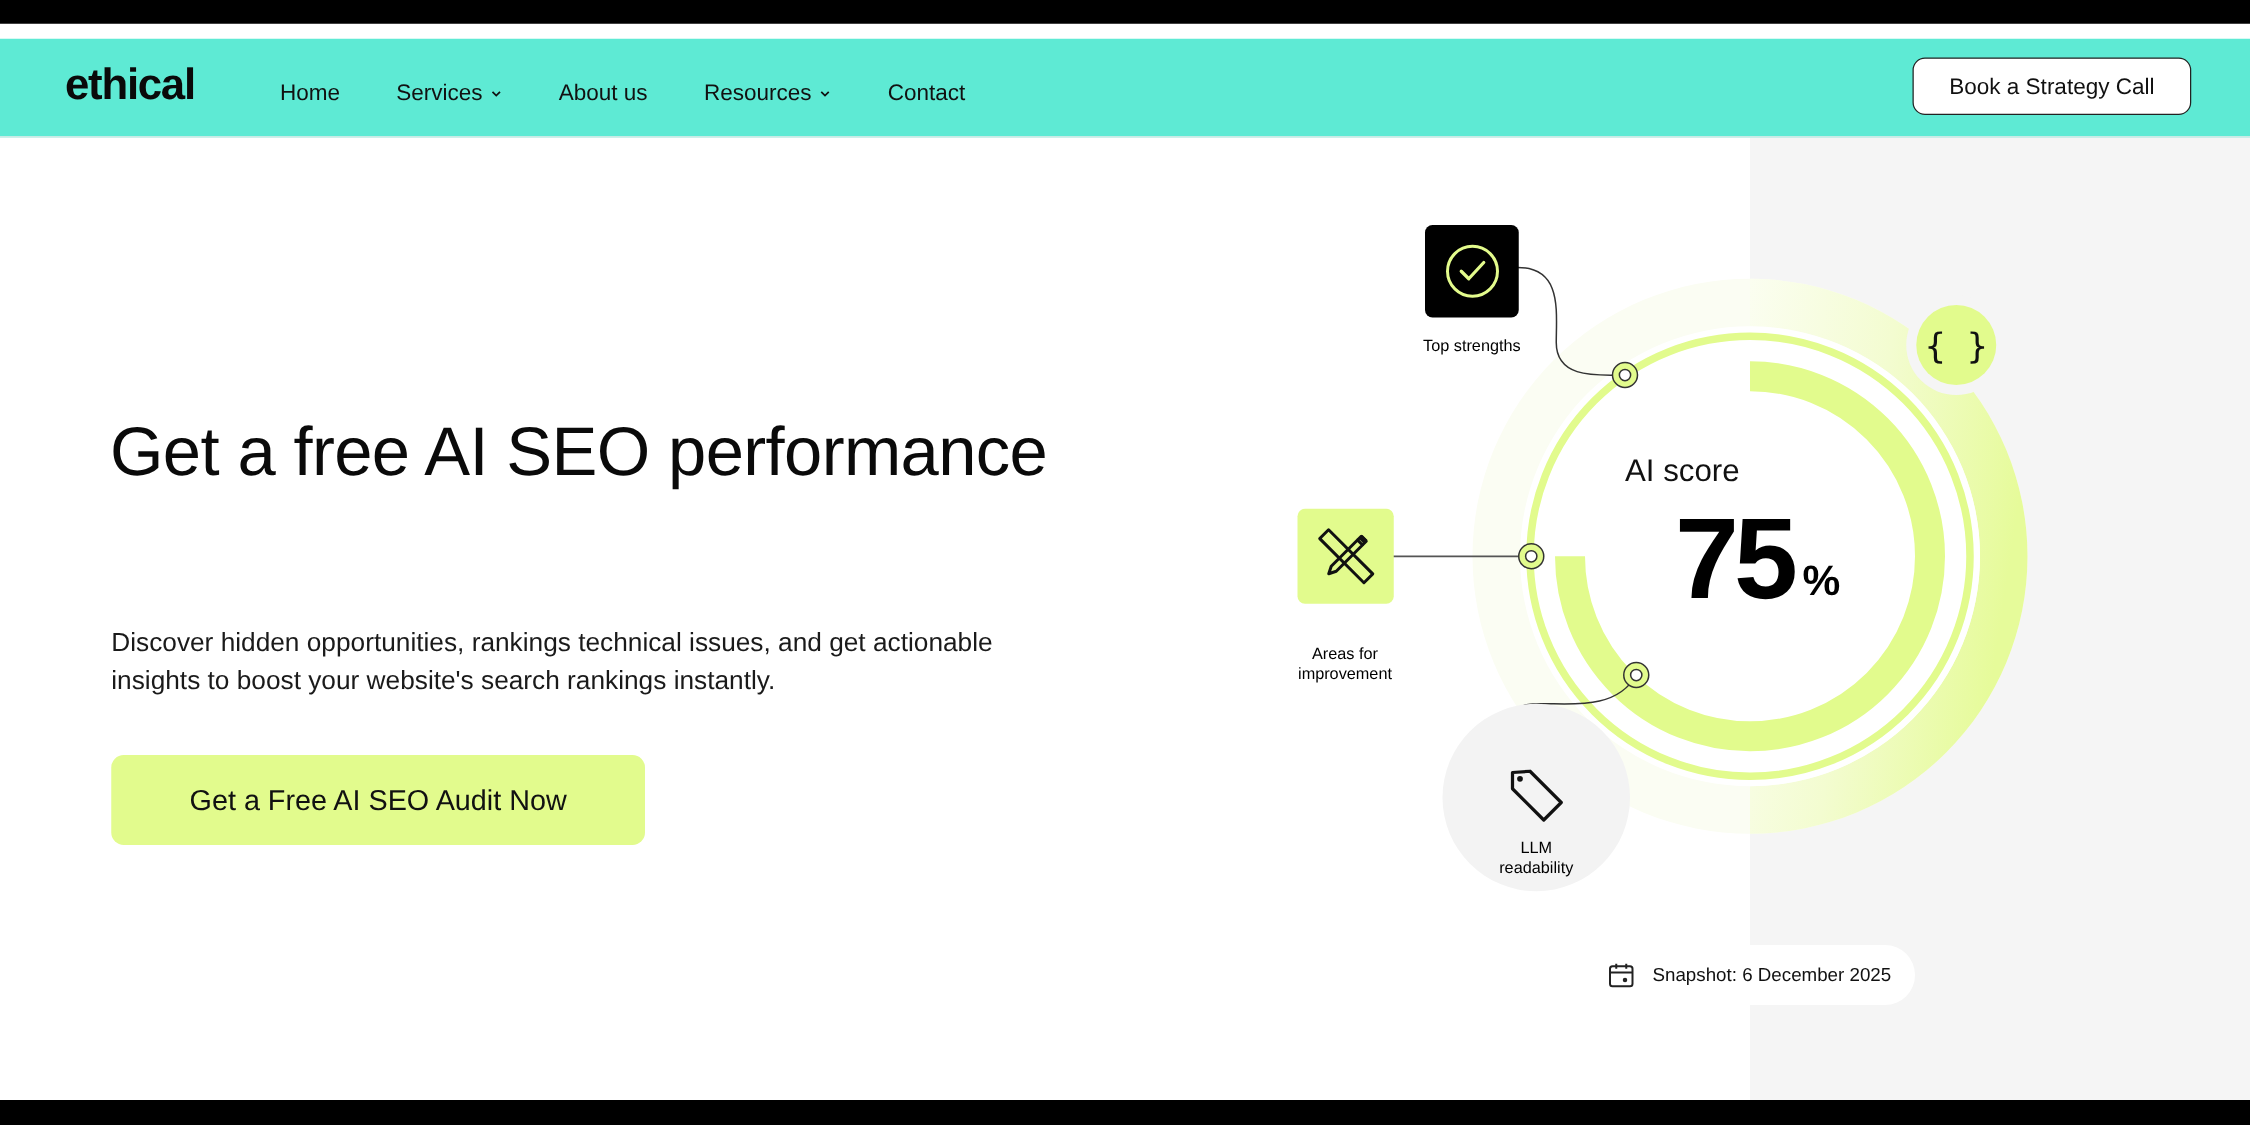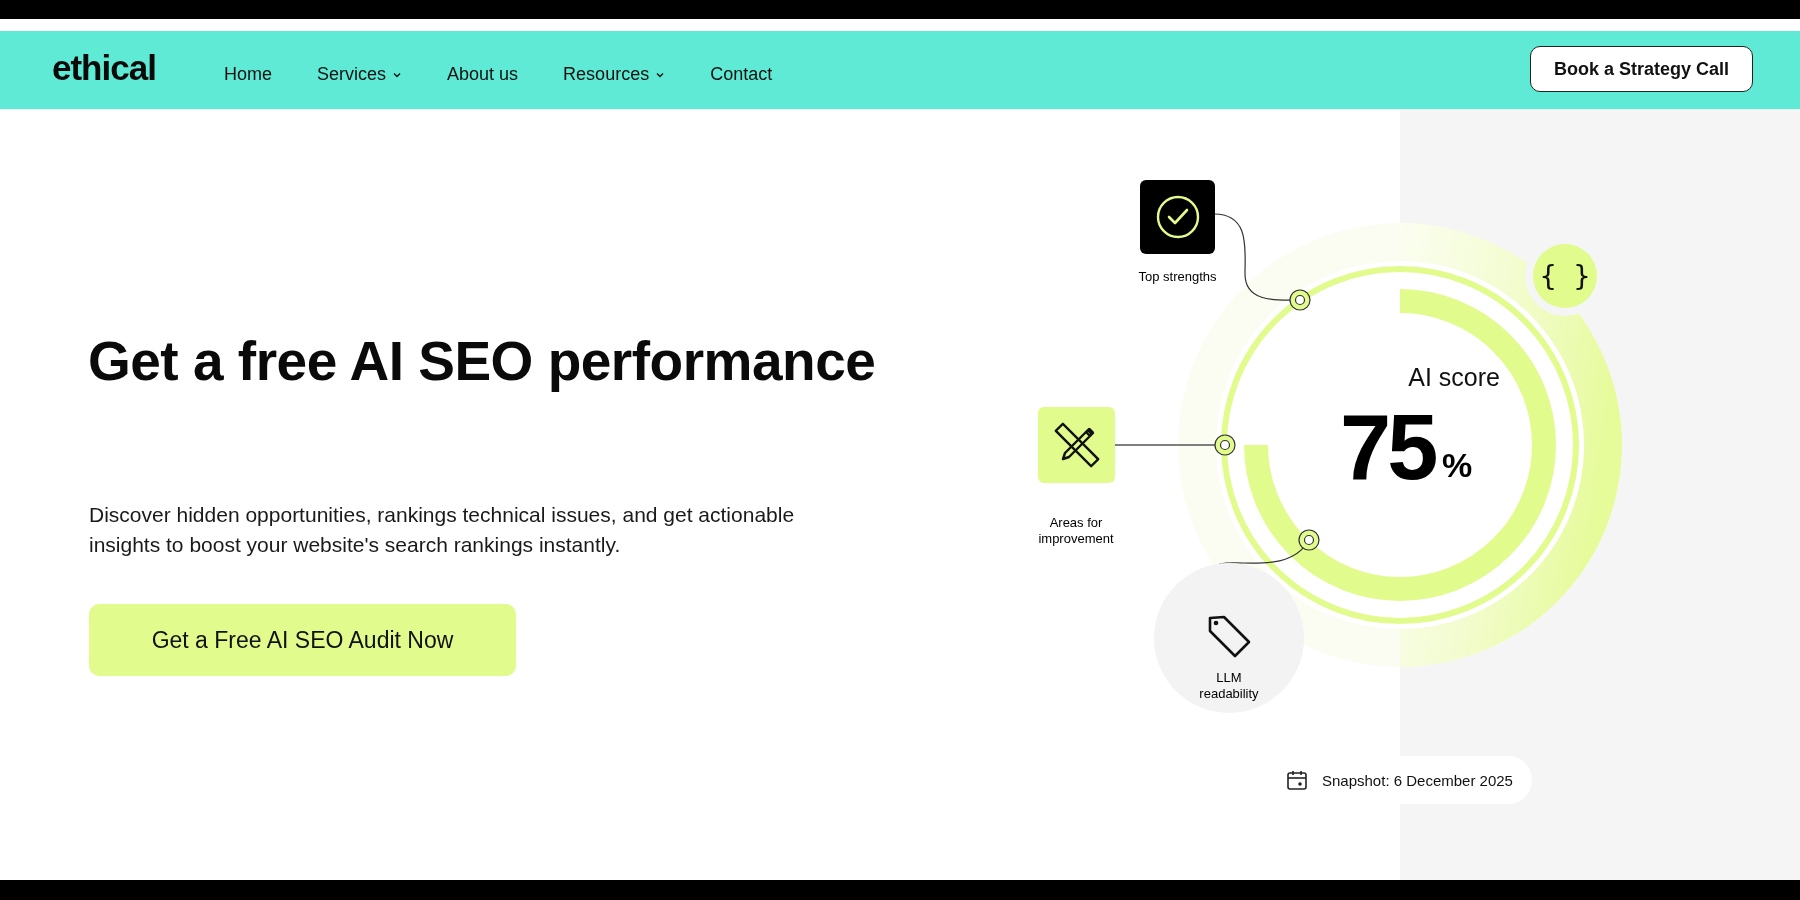--- a/index.html
+++ b/index.html
@@ -6,28 +6,28 @@
   html, body { width: 1800px; height: 900px; overflow: hidden; background: #000; }
   body { font-family: "Liberation Sans", "DejaVu Sans", sans-serif; color: #0d0d0d; position: relative; }
   .topbar { position: absolute; left: 0; top: 0; width: 1800px; height: 19px; background: #000; }
   .bottombar { position: absolute; left: 0; top: 880px; width: 1800px; height: 20px; background: #000; }
   .page { position: absolute; left: 0; top: 19px; width: 1800px; height: 861px; background: #fff; overflow: hidden; }
   .header { position: absolute; left: 0; top: 0; width: 1800px; height: 79px; border-bottom: 1px solid #ececec; background: #5eead4; z-index: 5; margin-top: 12px; }
   .logo { position: absolute; left: 52px; top: 17px; font-size: 35px; font-weight: 700; letter-spacing: -1px; color: #0a0a0a; }
   .nav { position: absolute; left: 224px; top: 33px; display: flex; gap: 5px; }
   .nav-item { display: flex; align-items: center; font-size: 18px; color: #111; cursor: pointer; margin-right: 40px; }
   .nav-item .chev { display: inline-block; margin-left: 6px; width: 10px; height: 10px; }
-  .cta-top { position: absolute; left: 1530px; top: 15px; width: 223px; height: 46px; border: 1.5px solid #222; border-radius: 10px; background: #fff; display: flex; align-items: center; justify-content: center; font-size: 18px; color: #111; cursor: pointer; font-weight: bold; }
+  .cta-top { position: absolute; left: 1530px; top: 15px; width: 223px; height: 46px; border: 1.5px solid #222; border-radius: 10px; background: #fff; display: flex; align-items: center; justify-content: center; font-size: 18px; color: #111; cursor: pointer; }
   .right-panel { position: absolute; left: 1400px; top: 80px; width: 400px; height: 781px; background: #f5f5f5; }
-  .hero-title { position: absolute; left: 88px; top: 310px; width: 900px; font-size: 55px; line-height: 65px; font-weight: 700; color: #0a0a0a; letter-spacing: -0.5px; }
+  .hero-title { position: absolute; left: 88px; top: 310px; width: 900px; font-size: 55px; line-height: 65px; font-weight: 400; color: #0a0a0a; letter-spacing: -0.5px; }
   .hero-sub { position: absolute; left: 89px; top: 481px; width: 800px; font-size: 21px; line-height: 30px; color: #1a1a1a; }
   .hero-cta { position: absolute; left: 89px; top: 585px; width: 427px; height: 72px; border-radius: 10px; background: #e2fb8d; display: flex; align-items: center; justify-content: center; font-size: 23px; color: #111; cursor: pointer; }
   .viz { position: absolute; left: 0; top: 0; width: 1800px; height: 861px; pointer-events: none; }
   .viz * { pointer-events: auto; }
-  .ai-label { position: absolute; left: 1300px; top: 344px; width: 200px; text-align: right; font-size: 25px; color: #111; }
+  .ai-label { position: absolute; left: 1300px; top: 344px; width: 200px; text-align: left; font-size: 25px; color: #111; }
   .ai-value { position: absolute; left: 1340px; top: 378px; font-size: 92px; font-weight: 700; color: #000; letter-spacing: -4px; line-height: 100px; }
   .ai-pct { position: absolute; left: 1442px; top: 427px; font-size: 34px; font-weight: 700; color: #000; }
   .node-box { position: absolute; border-radius: 6px; display: flex; align-items: center; justify-content: center; }
   .node-label { position: absolute; font-size: 13px; line-height: 16px; text-align: center; color: #000000; }
   .snapshot { position: absolute; left: 1270px; top: 737px; height: 48px; width: 262px; background: #fff; border-radius: 24px; display: flex; align-items: center; padding-left: 16px; font-size: 15px; color: #111; }
   .snapshot .cal { width: 22px; height: 22px; margin-right: 14px; }
 </style>
 </head>
 <body>
 

